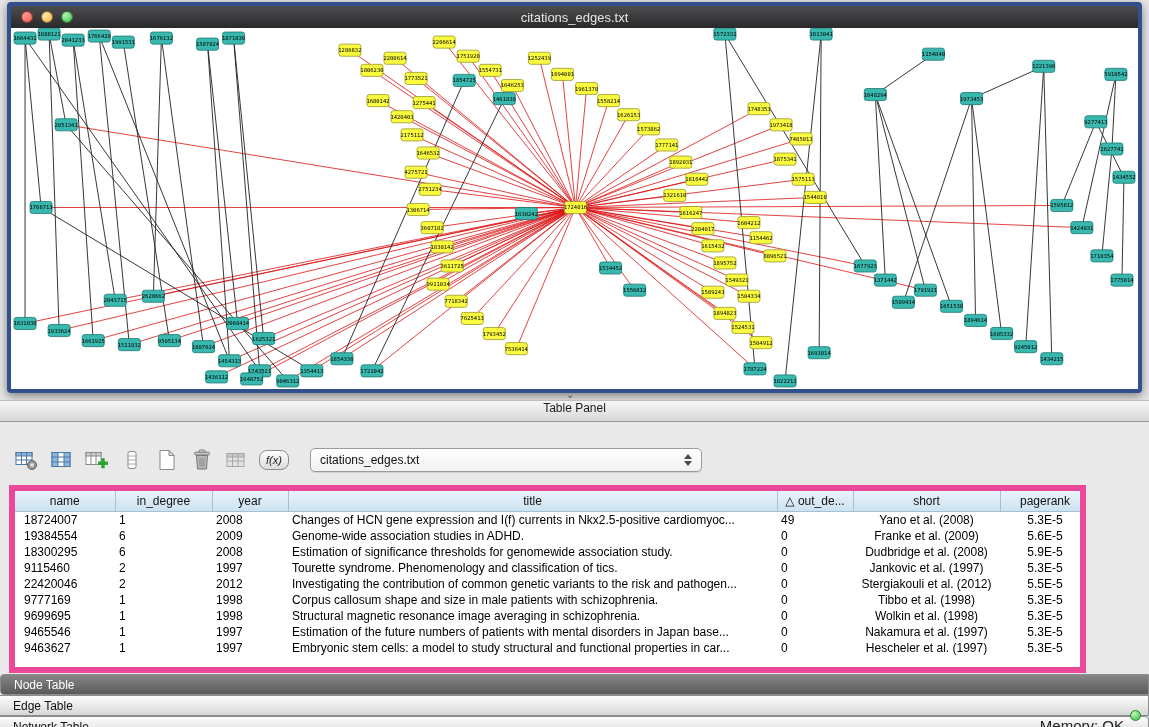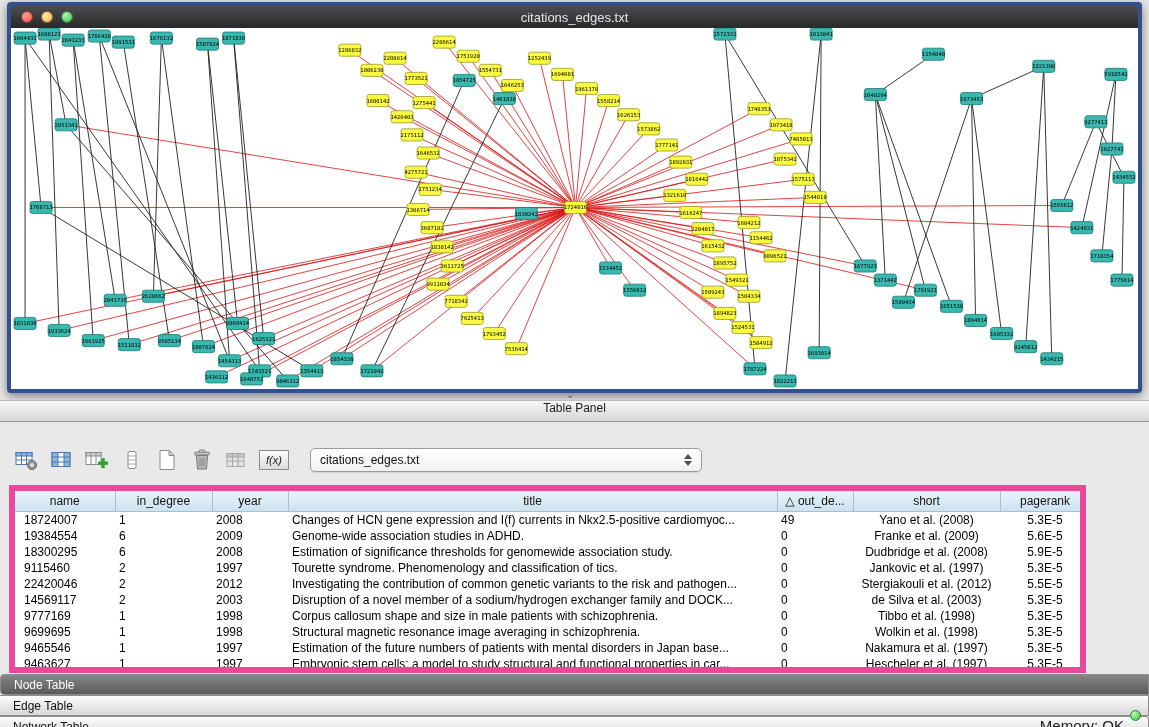--- a/index.html
+++ b/index.html
@@ -32,21 +32,21 @@
   .panel-header { height:22px; background:linear-gradient(#f7f7f7,#d7d7d7);
     border-top:1px solid #bdbdbd; border-bottom:1px solid #9a9a9a;
     display:flex; align-items:center; padding:0 10px; gap:14px;flex-direction:column; }
   .panel-title { font-size:12px; color:#1c1c1c; }
   .panel-header .spacer { flex:1; }
   .close-x { font-size:14px; font-weight:bold; color:#111; line-height:14px; cursor:pointer; }
   .panel-body { position:relative; height:305px; background:#e9e9e9; }
 
   .toolbar { position:absolute; top:24px; left:14px; display:flex; align-items:center; gap:9px; height:28px; }
   .tb-icon { width:26px; height:22px; display:flex; align-items:center; justify-content:center; }
-  .fx-btn { min-width:30px; height:20px; border:1px solid #8d8d8d; border-radius:0;
+  .fx-btn { min-width:30px; height:20px; border:1px solid #8d8d8d; border-radius:8px;
     background:linear-gradient(#fdfdfd,#dcdcdc); display:flex; align-items:center; justify-content:center;
     font-size:11px; font-style:italic; color:#222; padding:0 6px; }
   .combo { width:392px; height:24px; margin-left:12px; background:linear-gradient(#ffffff,#f1f1f1);
     border:1px solid #9b9b9b; border-radius:5px; display:flex; align-items:center;
     padding:0 9px; font-size:12px; color:#111; box-shadow:0 1px 1px rgba(0,0,0,.1); }
   .combo-arrows { margin-left:auto; display:flex; flex-direction:column; gap:2px; align-items:center; }
   .up-tri { width:0; height:0; border-left:4px solid transparent; border-right:4px solid transparent; border-bottom:5px solid #4b4b4b; }
   .dn-tri { width:0; height:0; border-left:4px solid transparent; border-right:4px solid transparent; border-top:5px solid #4b4b4b; }
 
   .table-wrap { position:absolute; left:9px; top:63px; width:1077px; height:188px;
@@ -838,30 +838,20 @@
               <td class="c0">22420046</td>
               <td class="c1">2</td>
               <td class="c2">2012</td>
               <td class="c3">Investigating the contribution of common genetic variants to the risk and pathogen...</td>
               <td class="c4">0</td>
               <td class="c5">Stergiakouli et al. (2012)</td>
               <td class="c6">5.5E-5</td>
               <td></td>
             </tr>
             <tr>
-              <td class="c0">14569117</td>
-              <td class="c1">2</td>
-              <td class="c2">2003</td>
-              <td class="c3">Disruption of a novel member of a sodium/hydrogen exchanger family and DOCK...</td>
-              <td class="c4">0</td>
-              <td class="c5">de Silva et al. (2003)</td>
-              <td class="c6">5.3E-5</td>
-              <td></td>
-            </tr>
-            <tr>
               <td class="c0">9777169</td>
               <td class="c1">1</td>
               <td class="c2">1998</td>
               <td class="c3">Corpus callosum shape and size in male patients with schizophrenia.</td>
               <td class="c4">0</td>
               <td class="c5">Tibbo et al. (1998)</td>
               <td class="c6">5.3E-5</td>
               <td></td>
             </tr>
             <tr>

